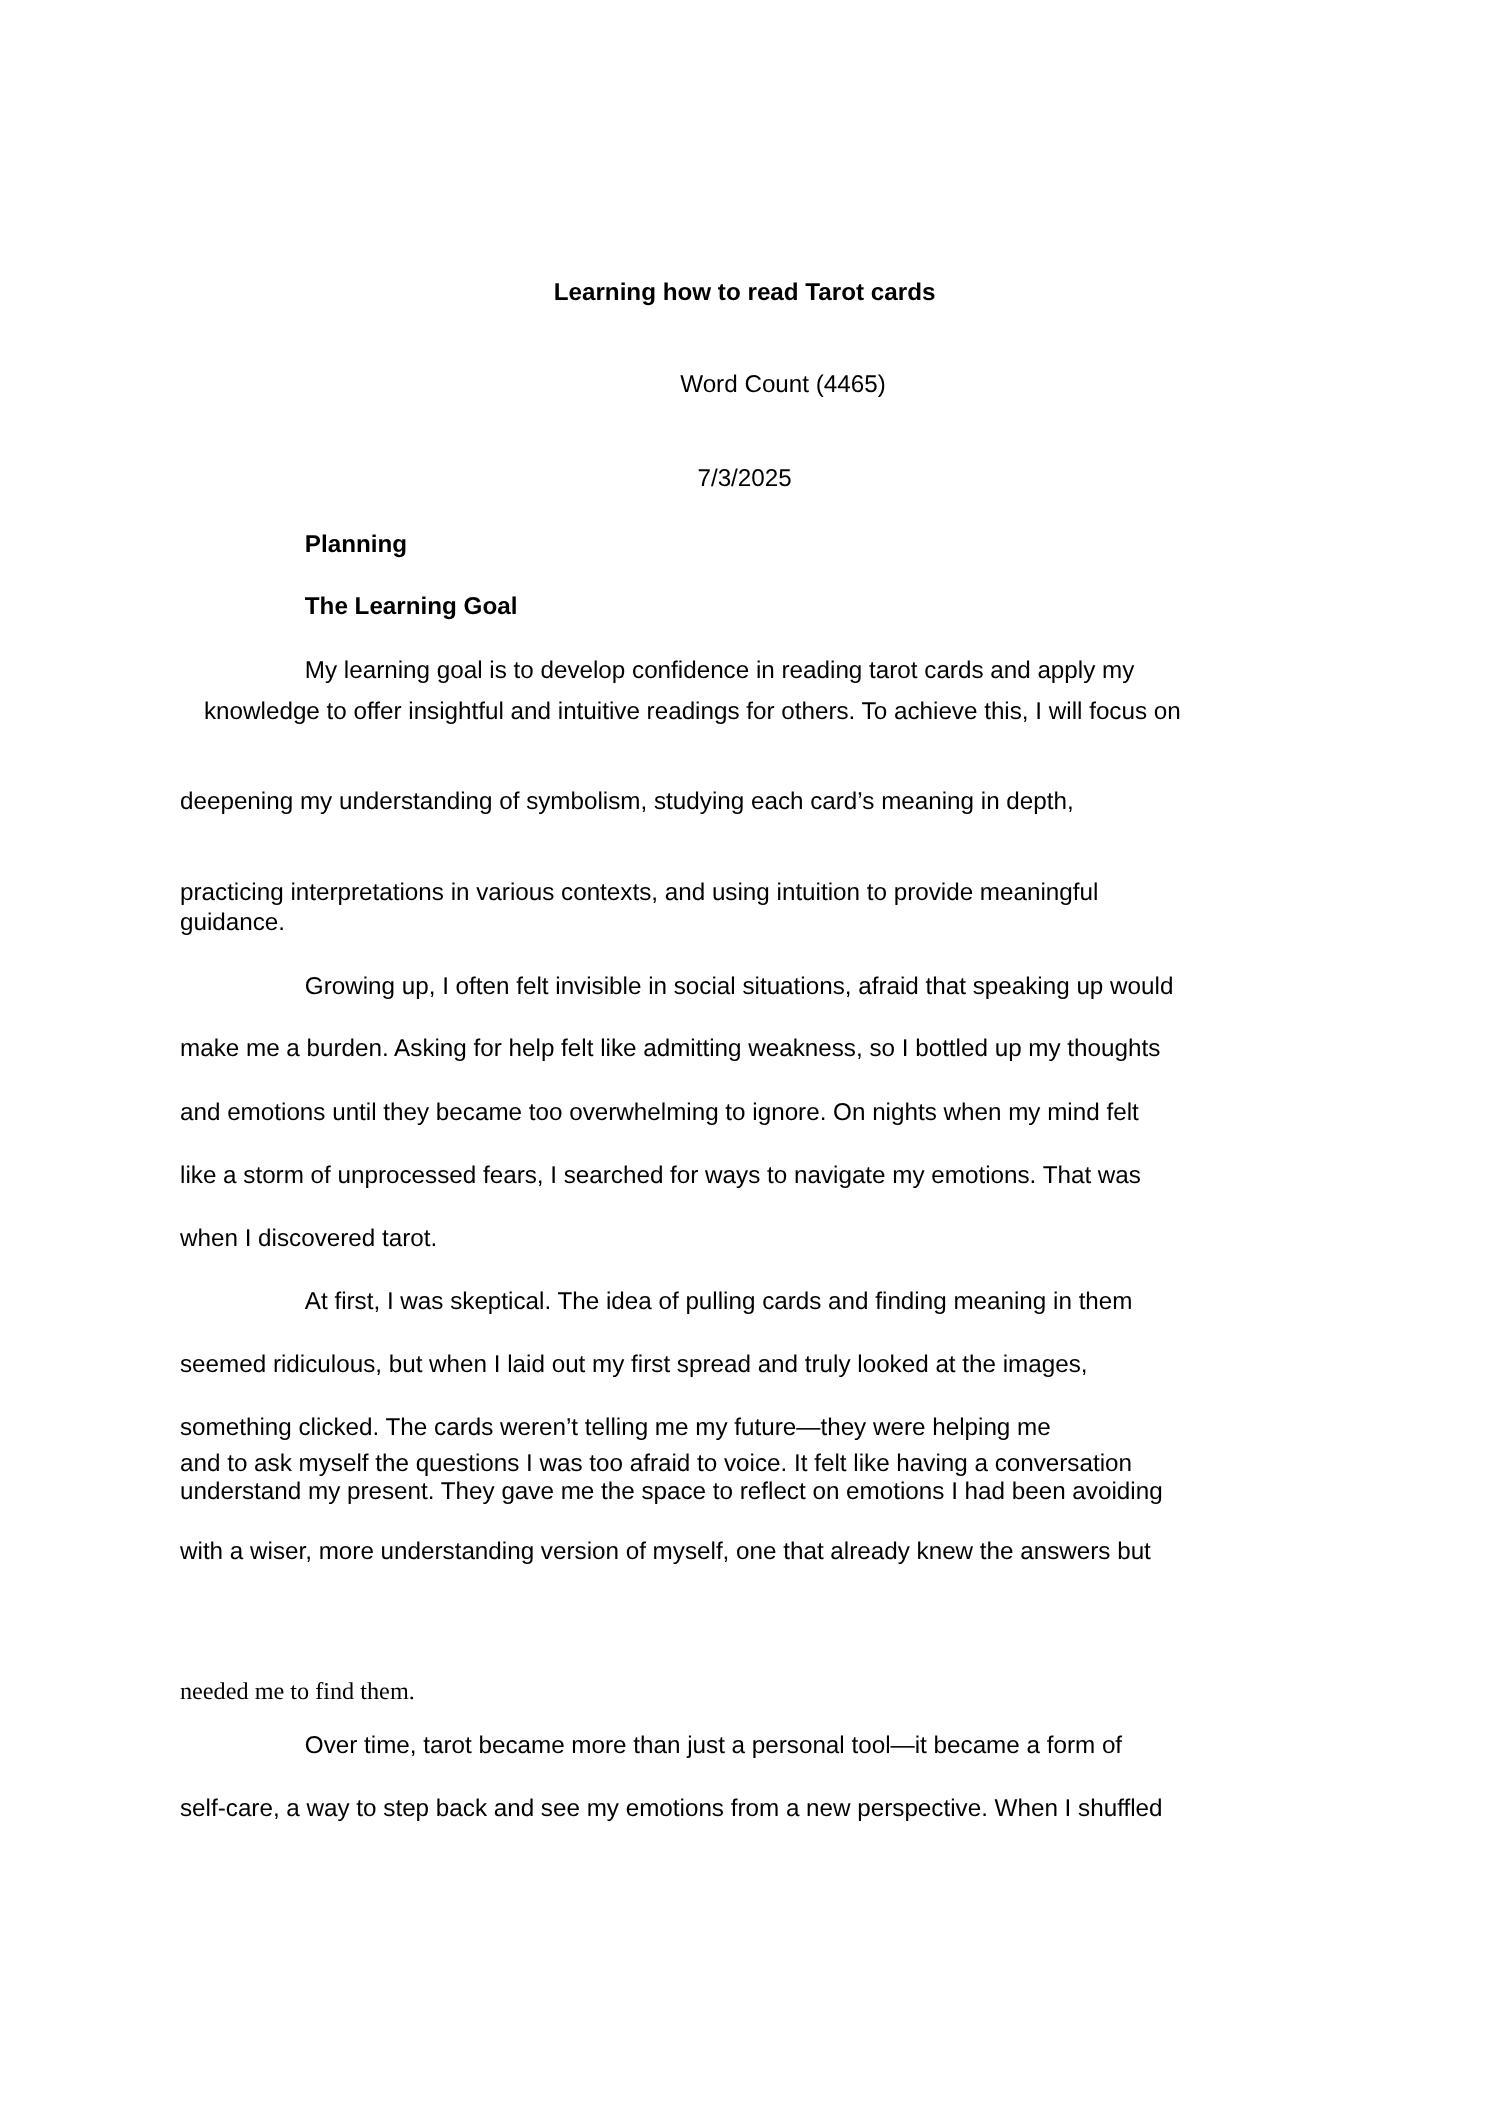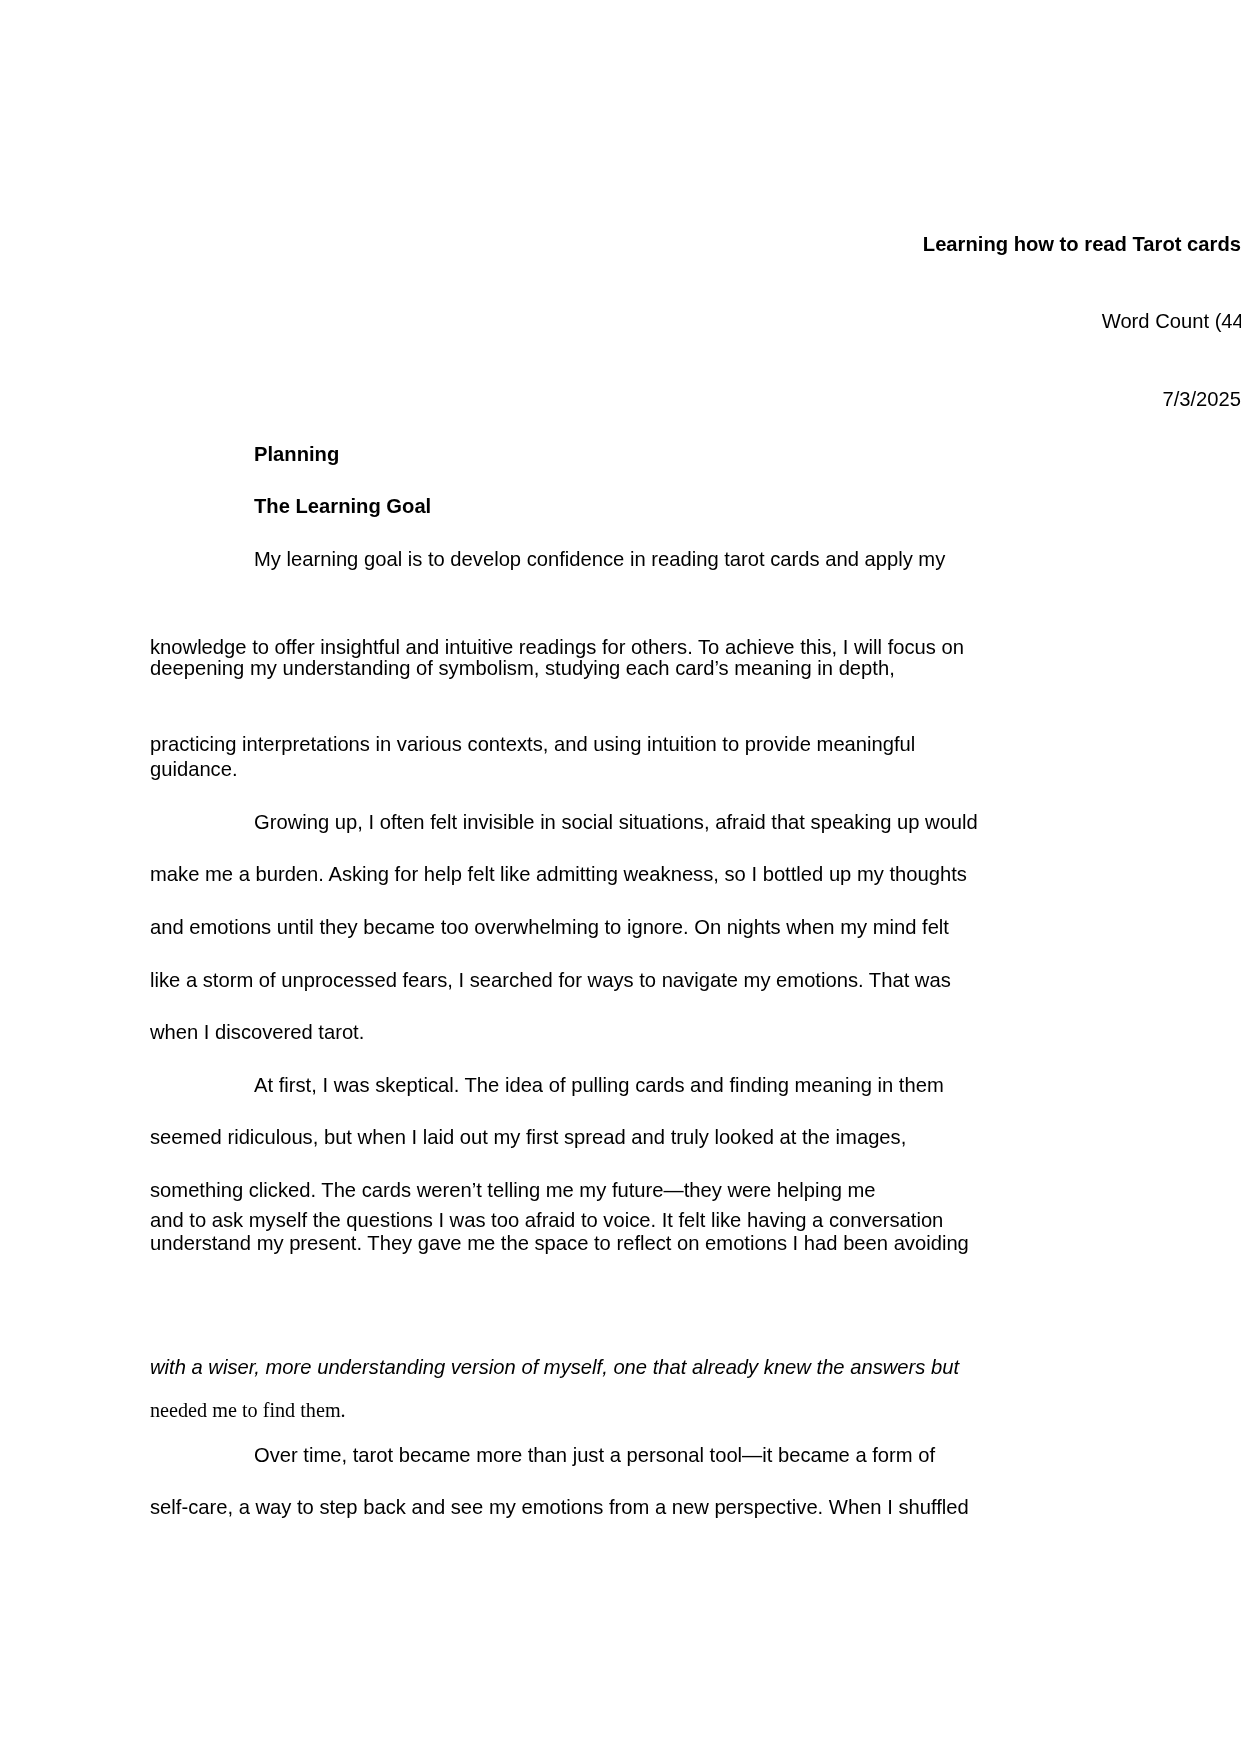--- a/index.html
+++ b/index.html
@@ -25,61 +25,61 @@
     .line {
       position: absolute;
       white-space: pre;
       font-size: 20.2px;
       line-height: 24px;
       height: 24px;
     }
     .center {
       left: 0;
       width: 1241px;
-      text-align: right;
+      text-align: center;
     }
     .bold { font-weight: bold; }
     .body-line { left: 150px; }
     .indent-line { left: 226px; margin-left: 28px; }
   </style>
 </head>
 <body>
 
 <div class="page">
 
   <div class="line center bold" style="top:232px;">Learning how to read Tarot cards</div>
   <div class="line center" style="top:309px;margin-left:32px;">Word Count (4465)</div>
   <div class="line center" style="top:387px;">7/3/2025</div>
 
   <div class="line indent-line bold" style="top:442px;">Planning</div>
   <div class="line indent-line bold" style="top:494px;">The Learning Goal</div>
 
   <div>
     <div class="line indent-line" style="top:547px;">My learning goal is to develop confidence in reading tarot cards and apply my</div>
-    <div class="line body-line" style="top:635px;">knowledge to offer insightful and intuitive readings for others. To achieve this, I will focus on</div>
+    <div class="line body-line" style="top:581px;margin-left:20px;">knowledge to offer insightful and intuitive readings for others. To achieve this, I will focus on</div>
     <div class="line body-line" style="top:656px;">deepening my understanding of symbolism, studying each card’s meaning in depth,</div>
     <div class="line body-line" style="top:704px;margin-top:28px;">practicing interpretations in various contexts, and using intuition to provide meaningful</div>
     <div class="line body-line" style="top:757px;">guidance.</div>
   </div>
 
   <div>
     <div class="line indent-line" style="top:810px;text-align:right;">Growing up, I often felt invisible in social situations, afraid that speaking up would</div>
     <div class="line body-line" style="top:862px;">make me a burden. Asking for help felt like admitting weakness, so I bottled up my thoughts</div>
     <div class="line body-line" style="top:915px;">and emotions until they became too overwhelming to ignore. On nights when my mind felt</div>
     <div class="line body-line" style="top:968px;">like a storm of unprocessed fears, I searched for ways to navigate my emotions. That was</div>
     <div class="line body-line" style="top:1020px;">when I discovered tarot.</div>
   </div>
 
   <div>
     <div class="line indent-line" style="top:1073px;">At first, I was skeptical. The idea of pulling cards and finding meaning in them</div>
     <div class="line body-line" style="top:1125px;">seemed ridiculous, but when I laid out my first spread and truly looked at the images,</div>
     <div class="line body-line" style="top:1178px;">something clicked. The cards weren’t telling me my future—they were helping me</div>
     <div class="line body-line" style="top:1231px;">understand my present. They gave me the space to reflect on emotions I had been avoiding</div>
     <div class="line body-line" style="top:1208px;">and to ask myself the questions I was too afraid to voice. It felt like having a conversation</div>
-    <div class="line body-line" style="top:1355px;font-style:italic;">with a wiser, more understanding version of myself, one that already knew the answers but</div>
+    <div class="line body-line" style="top:1281px;">with a wiser, more understanding version of myself, one that already knew the answers but</div>
     <div class="line body-line" style="top:1398px;font-family:Liberation Serif, serif;">needed me to find them.</div>
   </div>
 
   <div>
     <div class="line indent-line" style="top:1443px;">Over time, tarot became more than just a personal tool—it became a form of</div>
     <div class="line body-line" style="top:1495px;">self-care, a way to step back and see my emotions from a new perspective. When I shuffled</div>
   </div>
 
 </div>
 

